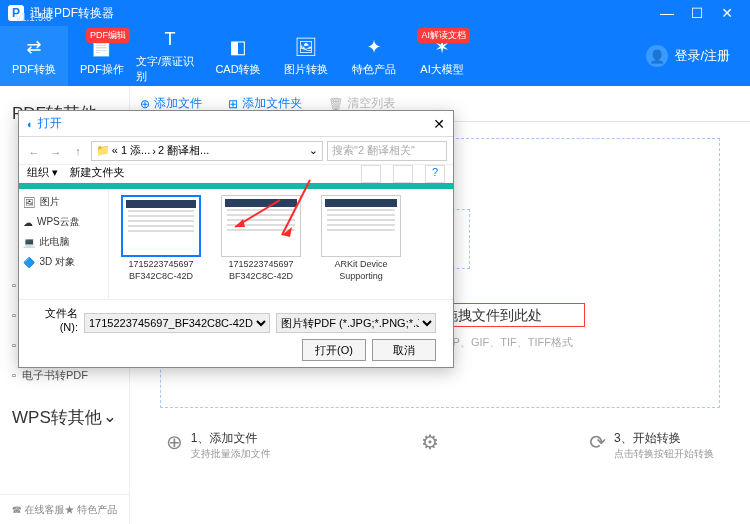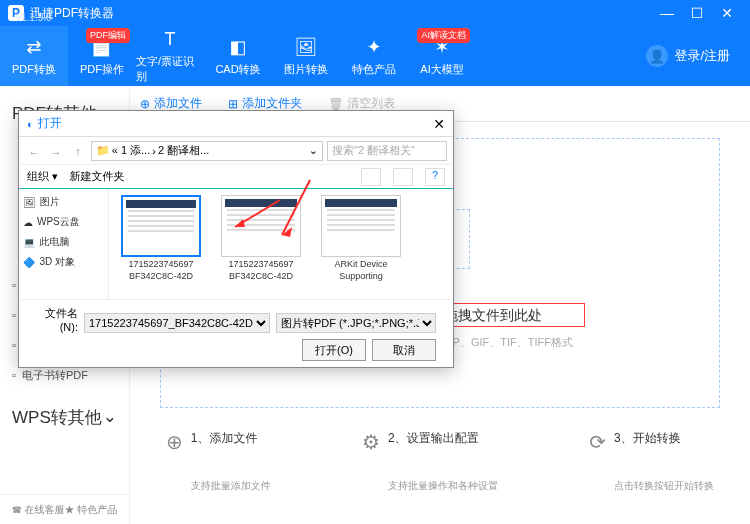--- a/index.html
+++ b/index.html
@@ -38,32 +38,32 @@
 .dropzone { border: 1px dashed #a7c9f5; height: 270px; position: relative; }
 .dropzone .plus { width: 60px; height: 60px; border: 1px dashed #a7c9f5; position: absolute; left: 50%; top: 70px; transform: translateX(-50%); display: flex; align-items: center; justify-content: center; font-size: 28px; color: #0d7cff; }
 .dropzone .text1 { position: absolute; top: 168px; width: 100%; text-align: center; font-size: 14px; color: #333; }
 .dropzone .text1 .box { border: 1px solid #ff3a3a; padding: 3px 42px; }
 .dropzone .text2 { position: absolute; top: 196px; width: 100%; text-align: center; font-size: 11px; color: #aaa; }
 
 .steps { display: flex; justify-content: space-between; margin-top: 22px; padding: 0 6px; }
 .step { display: flex; gap: 8px; align-items: flex-start; }
 .step .sicon { font-size: 20px; color: #888; }
 .step .stext .t { font-size: 12px; color: #333; }
-.step .stext .s { font-size: 10px; color: #999; margin-top: 32px; }
+.step .stext .s { font-size: 10px; color: #999; }
 
 
 .dialog { position: absolute; left: 18px; top: 110px; width: 436px; background: #fff; border: 1px solid #888; box-shadow: 0 4px 16px rgba(0,0,0,0.25); z-index: 50; font-size: 11px; }
 .dlg-title { height: 26px; background: #fff; display: flex; align-items: center; padding: 0 8px; border-bottom: 1px solid #ddd; }
 .dlg-title .t { color: #0d7cff; font-size: 12px; flex: 1; }
 .dlg-title .close { font-size: 14px; cursor: pointer; }
 .dlg-nav { height: 28px; display: flex; align-items: center; gap: 4px; padding: 0 6px; border-bottom: 1px solid #eee; }
 .dlg-nav .arrow { width: 18px; text-align: center; color: #888; cursor: pointer; }
 .dlg-nav .path { flex: 1; border: 1px solid #ccc; height: 20px; display: flex; align-items: center; padding: 0 4px; gap: 2px; }
 .dlg-nav .search { width: 120px; border: 1px solid #ccc; height: 20px; display: flex; align-items: center; padding: 0 4px; color: #aaa; }
-.dlg-tools { height: 24px; display: flex; align-items: center; padding: 0 8px; gap: 12px; border-bottom: 1px solid #14b8a6; }
+.dlg-tools { height: 24px; display: flex; align-items: flex-start; padding: 0 8px; gap: 12px; border-bottom: 6px solid #14b8a6; }
 .dlg-tools .grow { flex: 1; }
 .dlg-tools .vbtn { width: 20px; height: 18px; border: 1px solid #ddd; }
 .dlg-body { display: flex; height: 110px; }
 .dlg-side { width: 90px; border-right: 1px solid #eee; padding: 4px; display: flex; flex-direction: column; gap: 2px; }
 .dlg-side .ditem { height: 18px; display: flex; align-items: center; gap: 4px; font-size: 10px; color: #333; cursor: pointer; }
 .dlg-files { flex: 1; padding: 6px; display: flex; gap: 8px; overflow: hidden; }
 .file { width: 92px; display: flex; flex-direction: column; align-items: center; gap: 2px; font-size: 9px; color: #333; text-align: center; }
 .file .thumb { width: 80px; height: 62px; border: 1px solid #ccc; background: #fff; display: flex; flex-direction: column; padding: 3px; gap: 1px; }
 .file.selected .thumb { border: 2px solid #0d7cff; }
 .thumb .bar { height: 8px; background: #2a3f5f; }
@@ -191,24 +191,20 @@
   <div class="steps">
     <div class="step">
       <div class="sicon">⊕</div>
       <div class="stext">
           <div class="t">1、添加文件</div>
           <div class="s">支持批量添加文件</div>
         </div>
     </div>
     <div class="step">
       <div class="sicon">⚙</div>
-      <div class="stext">
-          <div class="t">2、设置输出配置</div>
-          <div class="s">支持批量操作和各种设置</div>
-        </div>
     </div>
     <div class="step">
       <div class="sicon">⟳</div>
       <div class="stext">
           <div class="t">3、开始转换</div>
           <div class="s">点击转换按钮开始转换</div>
         </div>
     </div>
   </div>
 </div>

